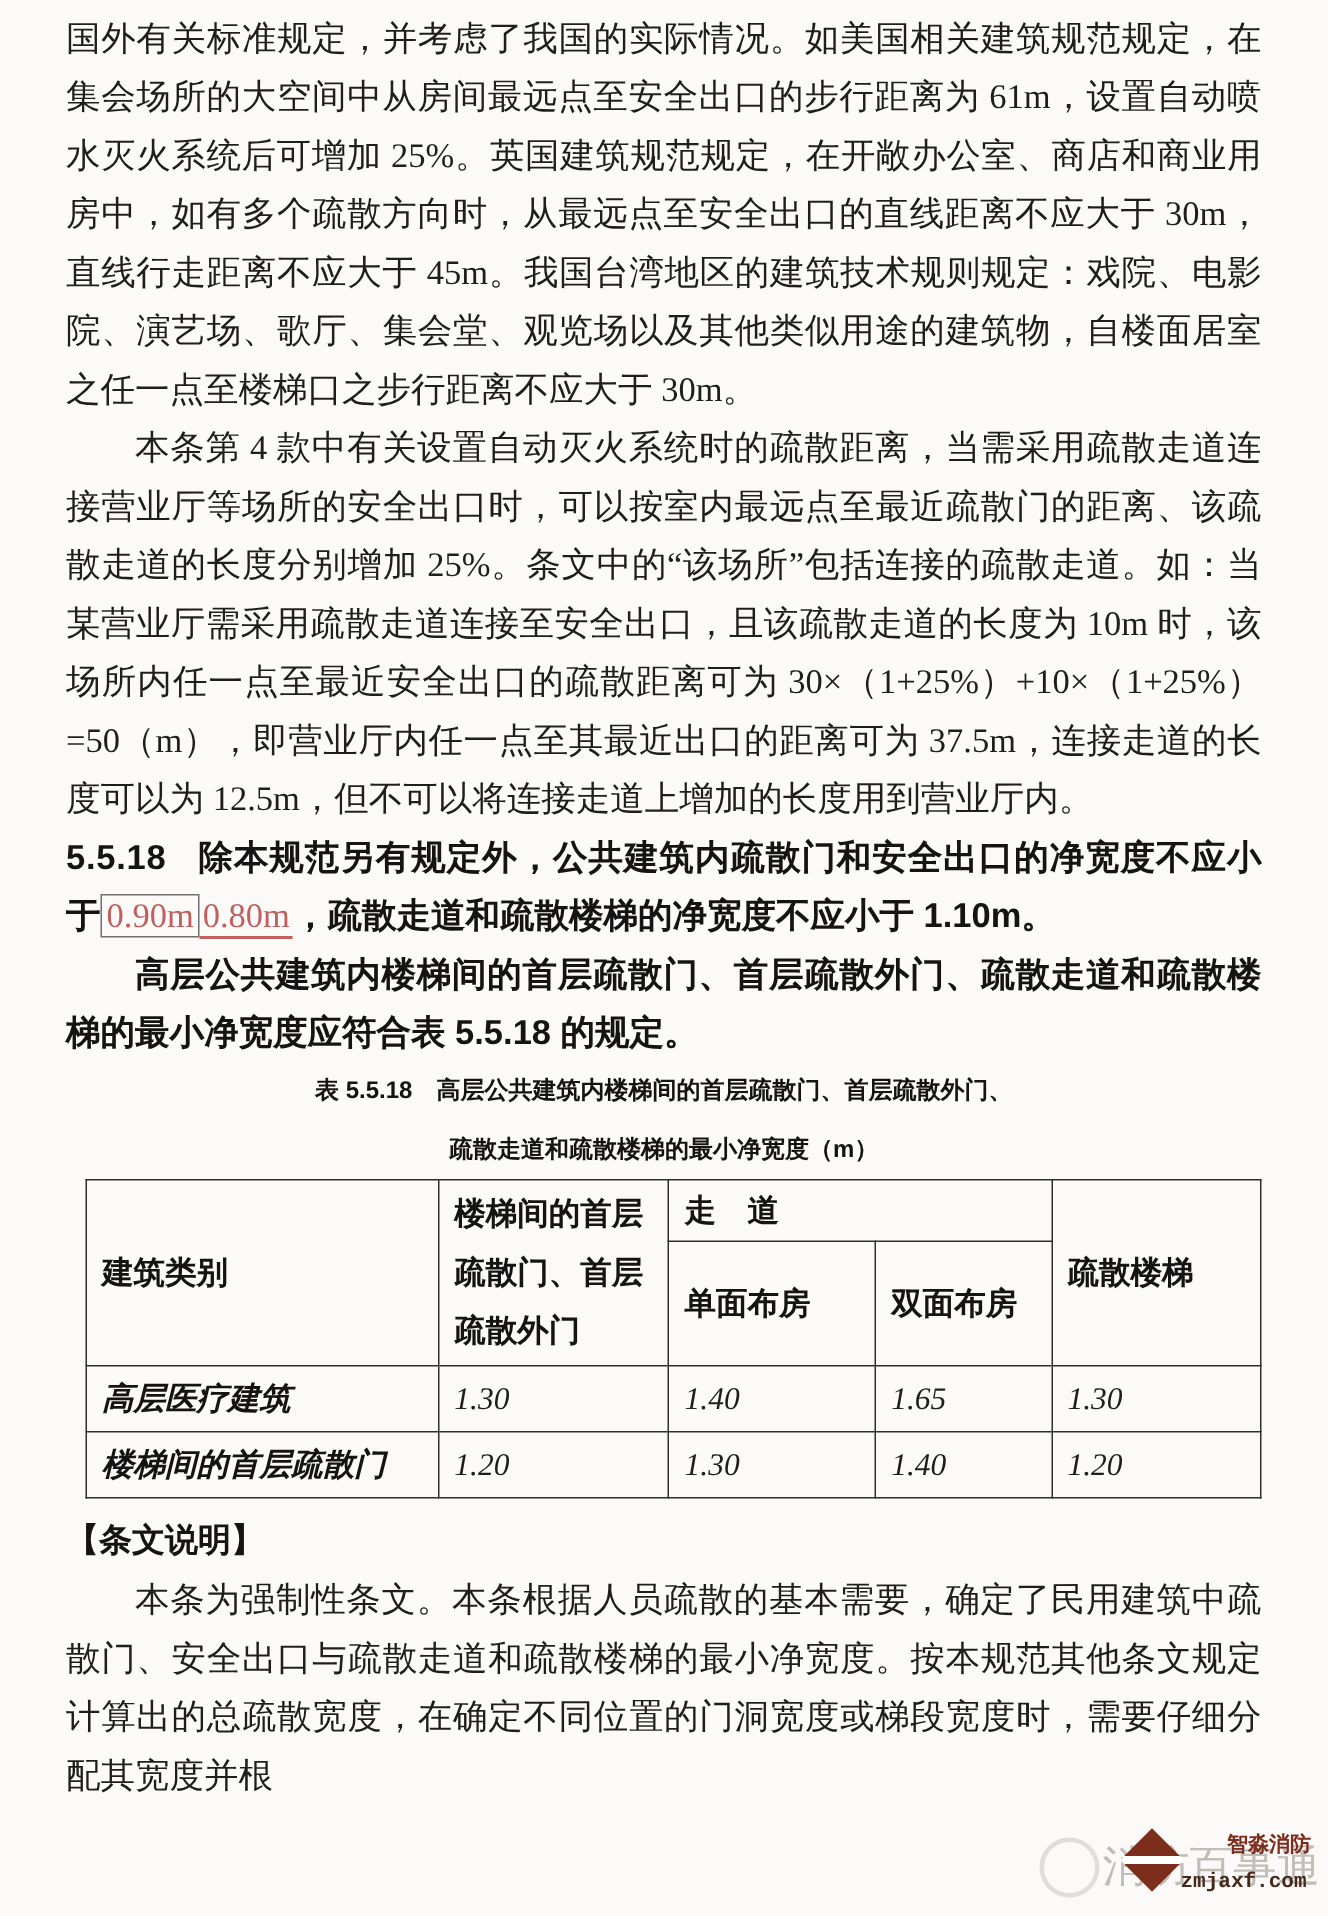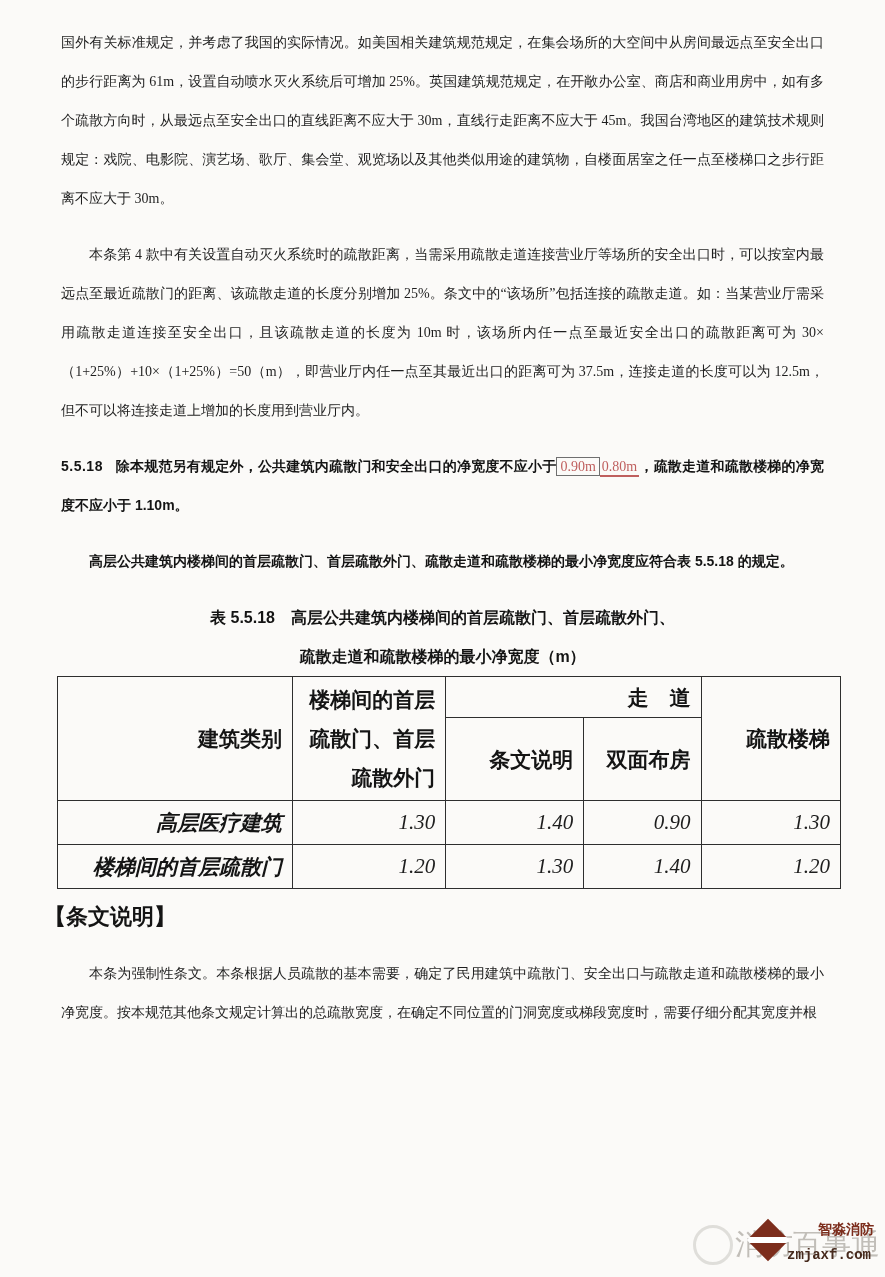--- a/index.html
+++ b/index.html
@@ -2,21 +2,21 @@
 <html style="--highlight_red: #bf5f5e; --box_border: #6f6f6f; --logo_maroon: #7c2d1c; --watermark_gray: #b8b4ae;"><head>
 <meta charset="utf-8">
 <style>
   html, body { margin: 0; padding: 0; }
   body {
     width: 885px; height: 1277px; overflow: hidden; position: relative;
     background: #fbfaf8; color: #1e1e1e;
     font-family: "Liberation Serif", "DejaVu Serif", serif;
   }
   .doc { padding: 6px 44px 0 44px; }
-  .para { margin: 17px; font-size: 14px; line-height: 39px; text-align: justify; }
+  .para { margin: 0; font-size: 23px; line-height: 39px; text-align: justify; }
   .indent { text-indent: 2em; }
   .hei {
     font-family: "Liberation Sans", "DejaVu Sans", sans-serif;
     font-weight: 700; color: #141414;
   }
   .clause-number { margin-right: 0.9em; letter-spacing: 0.5px; }
   .boxed {
     font-family: "Liberation Serif", "DejaVu Serif", serif; font-weight: 400;
     color: var(--highlight_red, #bf5f5e);
     border: 1px solid var(--box_border, #6f6f6f);
@@ -27,21 +27,21 @@
     color: var(--highlight_red, #bf5f5e);
     border-bottom: 2px solid var(--highlight_red, #bf5f5e);
     padding: 1px 2px;
   }
   .table-title { text-align: center; font-size: 16px; line-height: 39px; margin: 0; }
   table.spec {
     border-collapse: collapse; table-layout: fixed;
     width: 784px; margin-left: 13px;
   }
   table.spec td {
-    border: 1px solid #2e2e2e; text-align: right; vertical-align: middle;
+    border: 1px solid #2e2e2e; text-align: left; vertical-align: middle;
     padding: 0 10px; font-size: 21px; line-height: 39px;
   }
   col.c1 { width: 30%; } col.c2 { width: 19.6%; } col.c3 { width: 17.6%; }
   col.c4 { width: 15%; }  col.c5 { width: 17.8%; }
   tr.hrow1 td.corr { height: 40px; }
   tr.hrow2 td.sub  { height: 82px; }
   tr.brow td { height: 43px; font-style: italic; }
   td.num { font-family: "Liberation Serif", "DejaVu Serif", serif; }
   .explain-head { margin: 8px 0 0 0; font-size: 22px; line-height: 40px; text-align: left; }
   
@@ -101,28 +101,28 @@
         <col class="c5">
     </colgroup>
     <tbody>
       <tr class="hrow1">
         <td rowspan="2" class="hei">建筑类别</td>
         <td rowspan="2" class="hei">楼梯间的首层疏散门、首层疏散外门</td>
         <td colspan="2" class="hei corr">走　道</td>
         <td rowspan="2" class="hei">疏散楼梯</td>
       </tr>
       <tr class="hrow2">
-        <td class="hei sub">条文说明</td>
+        <td class="hei sub">单面布房</td>
         <td class="hei sub">双面布房</td>
       </tr>
       <tr class="brow">
         <td class="hei">高层医疗建筑</td>
         <td class="num">1.30</td>
         <td class="num">1.40</td>
-        <td class="num">0.90</td>
+        <td class="num">1.65</td>
         <td class="num">1.30</td>
       </tr>
       <tr class="brow">
         <td class="hei">楼梯间的首层疏散门</td>
         <td class="num">1.20</td>
         <td class="num">1.30</td>
         <td class="num">1.40</td>
         <td class="num">1.20</td>
       </tr>
     </tbody>

